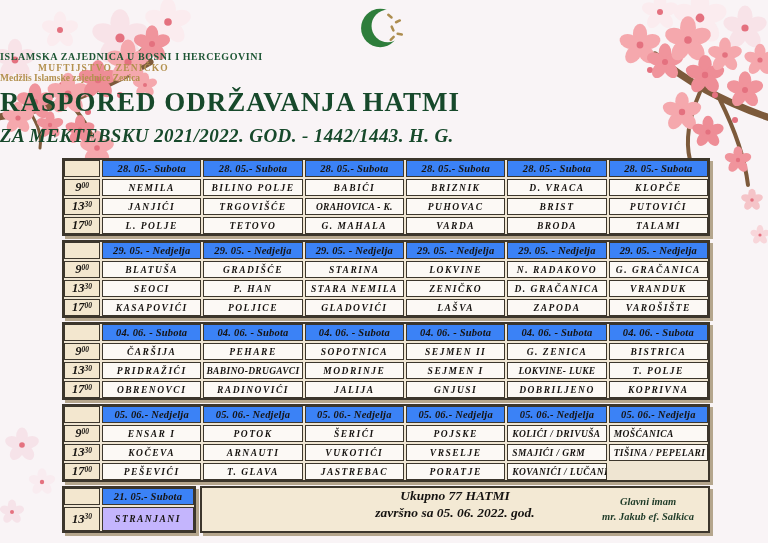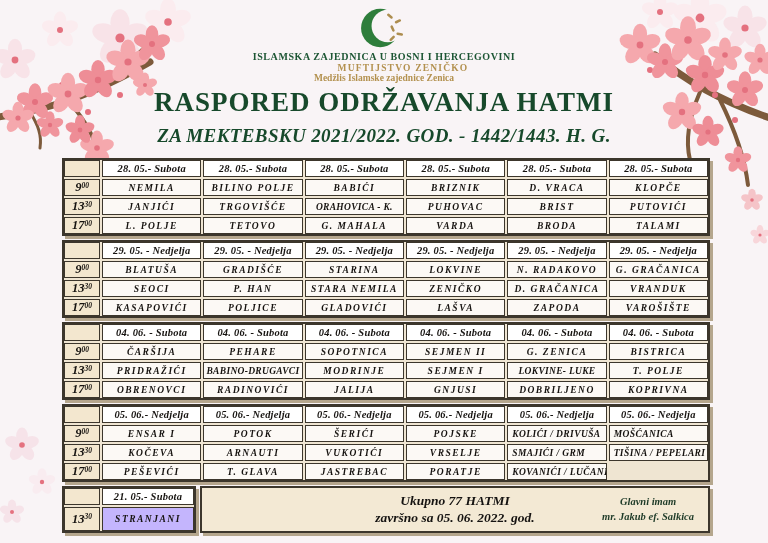--- a/index.html
+++ b/index.html
@@ -4,54 +4,54 @@
 <style>
   html,body{margin:0;padding:0;}
   body{background:#e8e8e8;}
   .page{
     position:relative;width:768px;height:543px;margin:0 auto;
     background:#f9f4f6;overflow:hidden;
     font-family:"Liberation Serif","DejaVu Serif",serif;
   }
   .deco{position:absolute;inset:0;pointer-events:none;}
   
-  .hdr{position:absolute;top:6px;left:0;right:0;text-align:center;z-index:2;}
+  .hdr{position:absolute;top:6px;left:0;right:0;z-index:2;}
   .logo{display:block;margin:0 auto;}
   .org1{font-size:10px;font-weight:bold;color:#1d5634;letter-spacing:.6px;margin-top:1px;}
   .org2{font-size:9.5px;font-weight:bold;color:#b3914f;letter-spacing:1.2px;margin-top:1px;padding-left:38px;}
   .org3{font-size:9.5px;font-weight:bold;color:#b3914f;margin-top:0;}
   .title{font-size:27px;font-weight:bold;color:#17492b;letter-spacing:1px;margin-top:5px;line-height:1.05;}
   .subtitle{font-size:19px;font-weight:bold;color:#17492b;letter-spacing:.4px;margin-top:9px;font-style:italic;}
   
   .schedule{position:absolute;left:62px;top:158px;width:648px;display:flex;flex-direction:column;gap:4px;z-index:2;}
   .section{
     display:grid;grid-template-columns:36px repeat(6,1fr);grid-auto-rows:17px;gap:2px;
     background:#efe5d2;border:2px solid #3c362c;box-shadow:3px 3px 0 #b5a68d;
   }
   .cell{
     border:1px solid #3c362c;display:flex;align-items:center;justify-content:center;
     font-style:italic;font-weight:bold;color:#161310;white-space:nowrap;overflow:hidden;
   }
   .cell.corner{background:#f3e7cf;}
-  .cell.date{background:#ffffff;font-size:10.5px;letter-spacing:.2px;}
+  .cell.date{background:#3b82f6;font-size:10.5px;letter-spacing:.2px;}
   .cell.time{background:#f3e7cf;font-size:12.5px;}
   .cell.time sup{font-size:7.5px;line-height:1;margin-top:-4px;}
   .cell.data{background:#fcf9f5;font-size:9.5px;letter-spacing:1.5px;}
   .cell.data.long{letter-spacing:.3px;}
   .cell.data.tight{justify-content:flex-start;padding-left:4px;letter-spacing:.4px;}
   
   .bottom{display:flex;gap:4px;border-radius:6px;}
   .mini{
     display:grid;grid-template-columns:36px 92px;grid-template-rows:17px 24px;gap:2px;
     background:#efe5d2;border:2px solid #3c362c;box-shadow:3px 3px 0 #b5a68d;
   }
   .cell.place-white{background:#c4b5fd;font-size:9.5px;letter-spacing:1.5px;}
   .summary{
     flex:1;position:relative;border:2px solid #3c362c;background:#f3e9d4;
-    box-shadow:3px 3px 0 #b5a68d;display:flex;align-items:center;justify-content:center;
+    box-shadow:3px 3px 0 #b5a68d;display:flex;align-items:flex-start;justify-content:center;
   }
   .sum-center{text-align:center;font-style:italic;font-weight:bold;color:#151311;font-size:13.5px;line-height:1.25;}
   .sum-imam{
     position:absolute;right:14px;top:50%;transform:translateY(-50%);
     text-align:center;font-style:italic;font-weight:bold;color:#1e3b28;font-size:10.5px;line-height:1.5;
   }
 </style>
 </head>
 <body>
 

